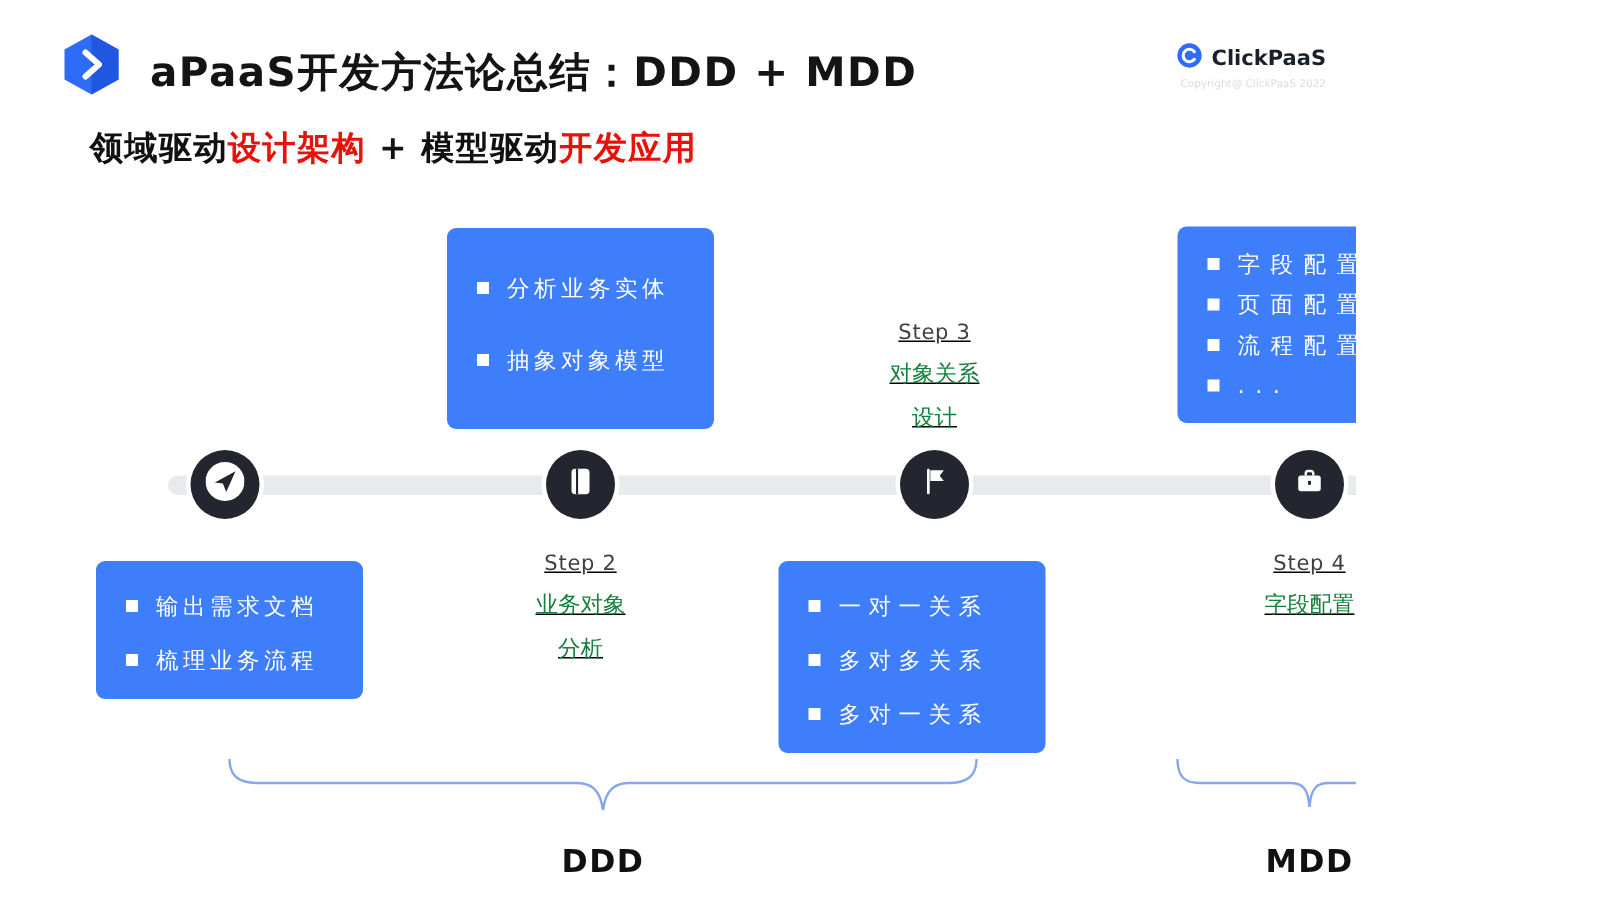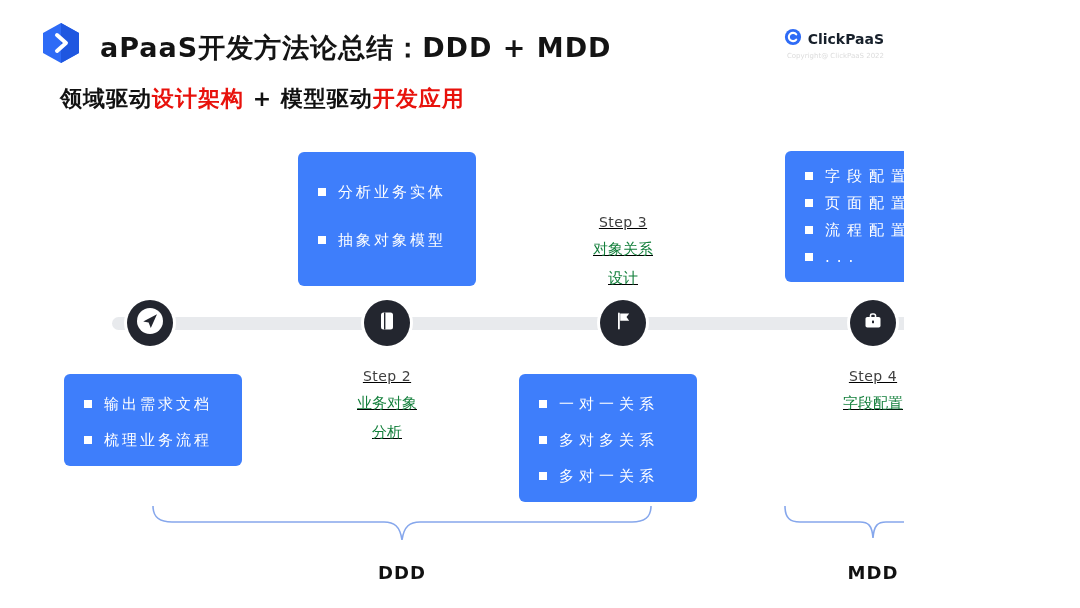--- a/index.html
+++ b/index.html
@@ -35,21 +35,21 @@
   .ls2 .item-text { letter-spacing:3px; }
   .ls5 .item-text { letter-spacing:5px; }
   .ls7 .item-text { letter-spacing:7px; }
   .callout.two { padding-top:26px; }
   .callout.two .row { margin-bottom:20px; }
   .callout.four { padding-top:13px; padding-bottom:10px; }
   .callout.four .row { height:24px; margin-bottom:3px; }
 
   
   .brace { position:absolute; }
-  .group-label { position:absolute; width:120px; text-align:center; font-size:18px; font-weight:700; color:#111; letter-spacing:1px; }
+  .group-label { position:absolute; width:120px; text-align:center; font-size:21px; font-weight:700; color:#111; letter-spacing:1px; }
 </style>
 </head>
 <body>
 
 <div class="slide">
 
   <div class="hex-icon">
     <svg width="46" height="46" viewBox="0 0 46 46">
       <polygon points="23,3 41,13 41,33 23,43 5,33 5,13" fill="#2E6BF6"></polygon>
       <polygon points="23,3 41,13 41,33 23,43" fill="#1F57E0"></polygon>

